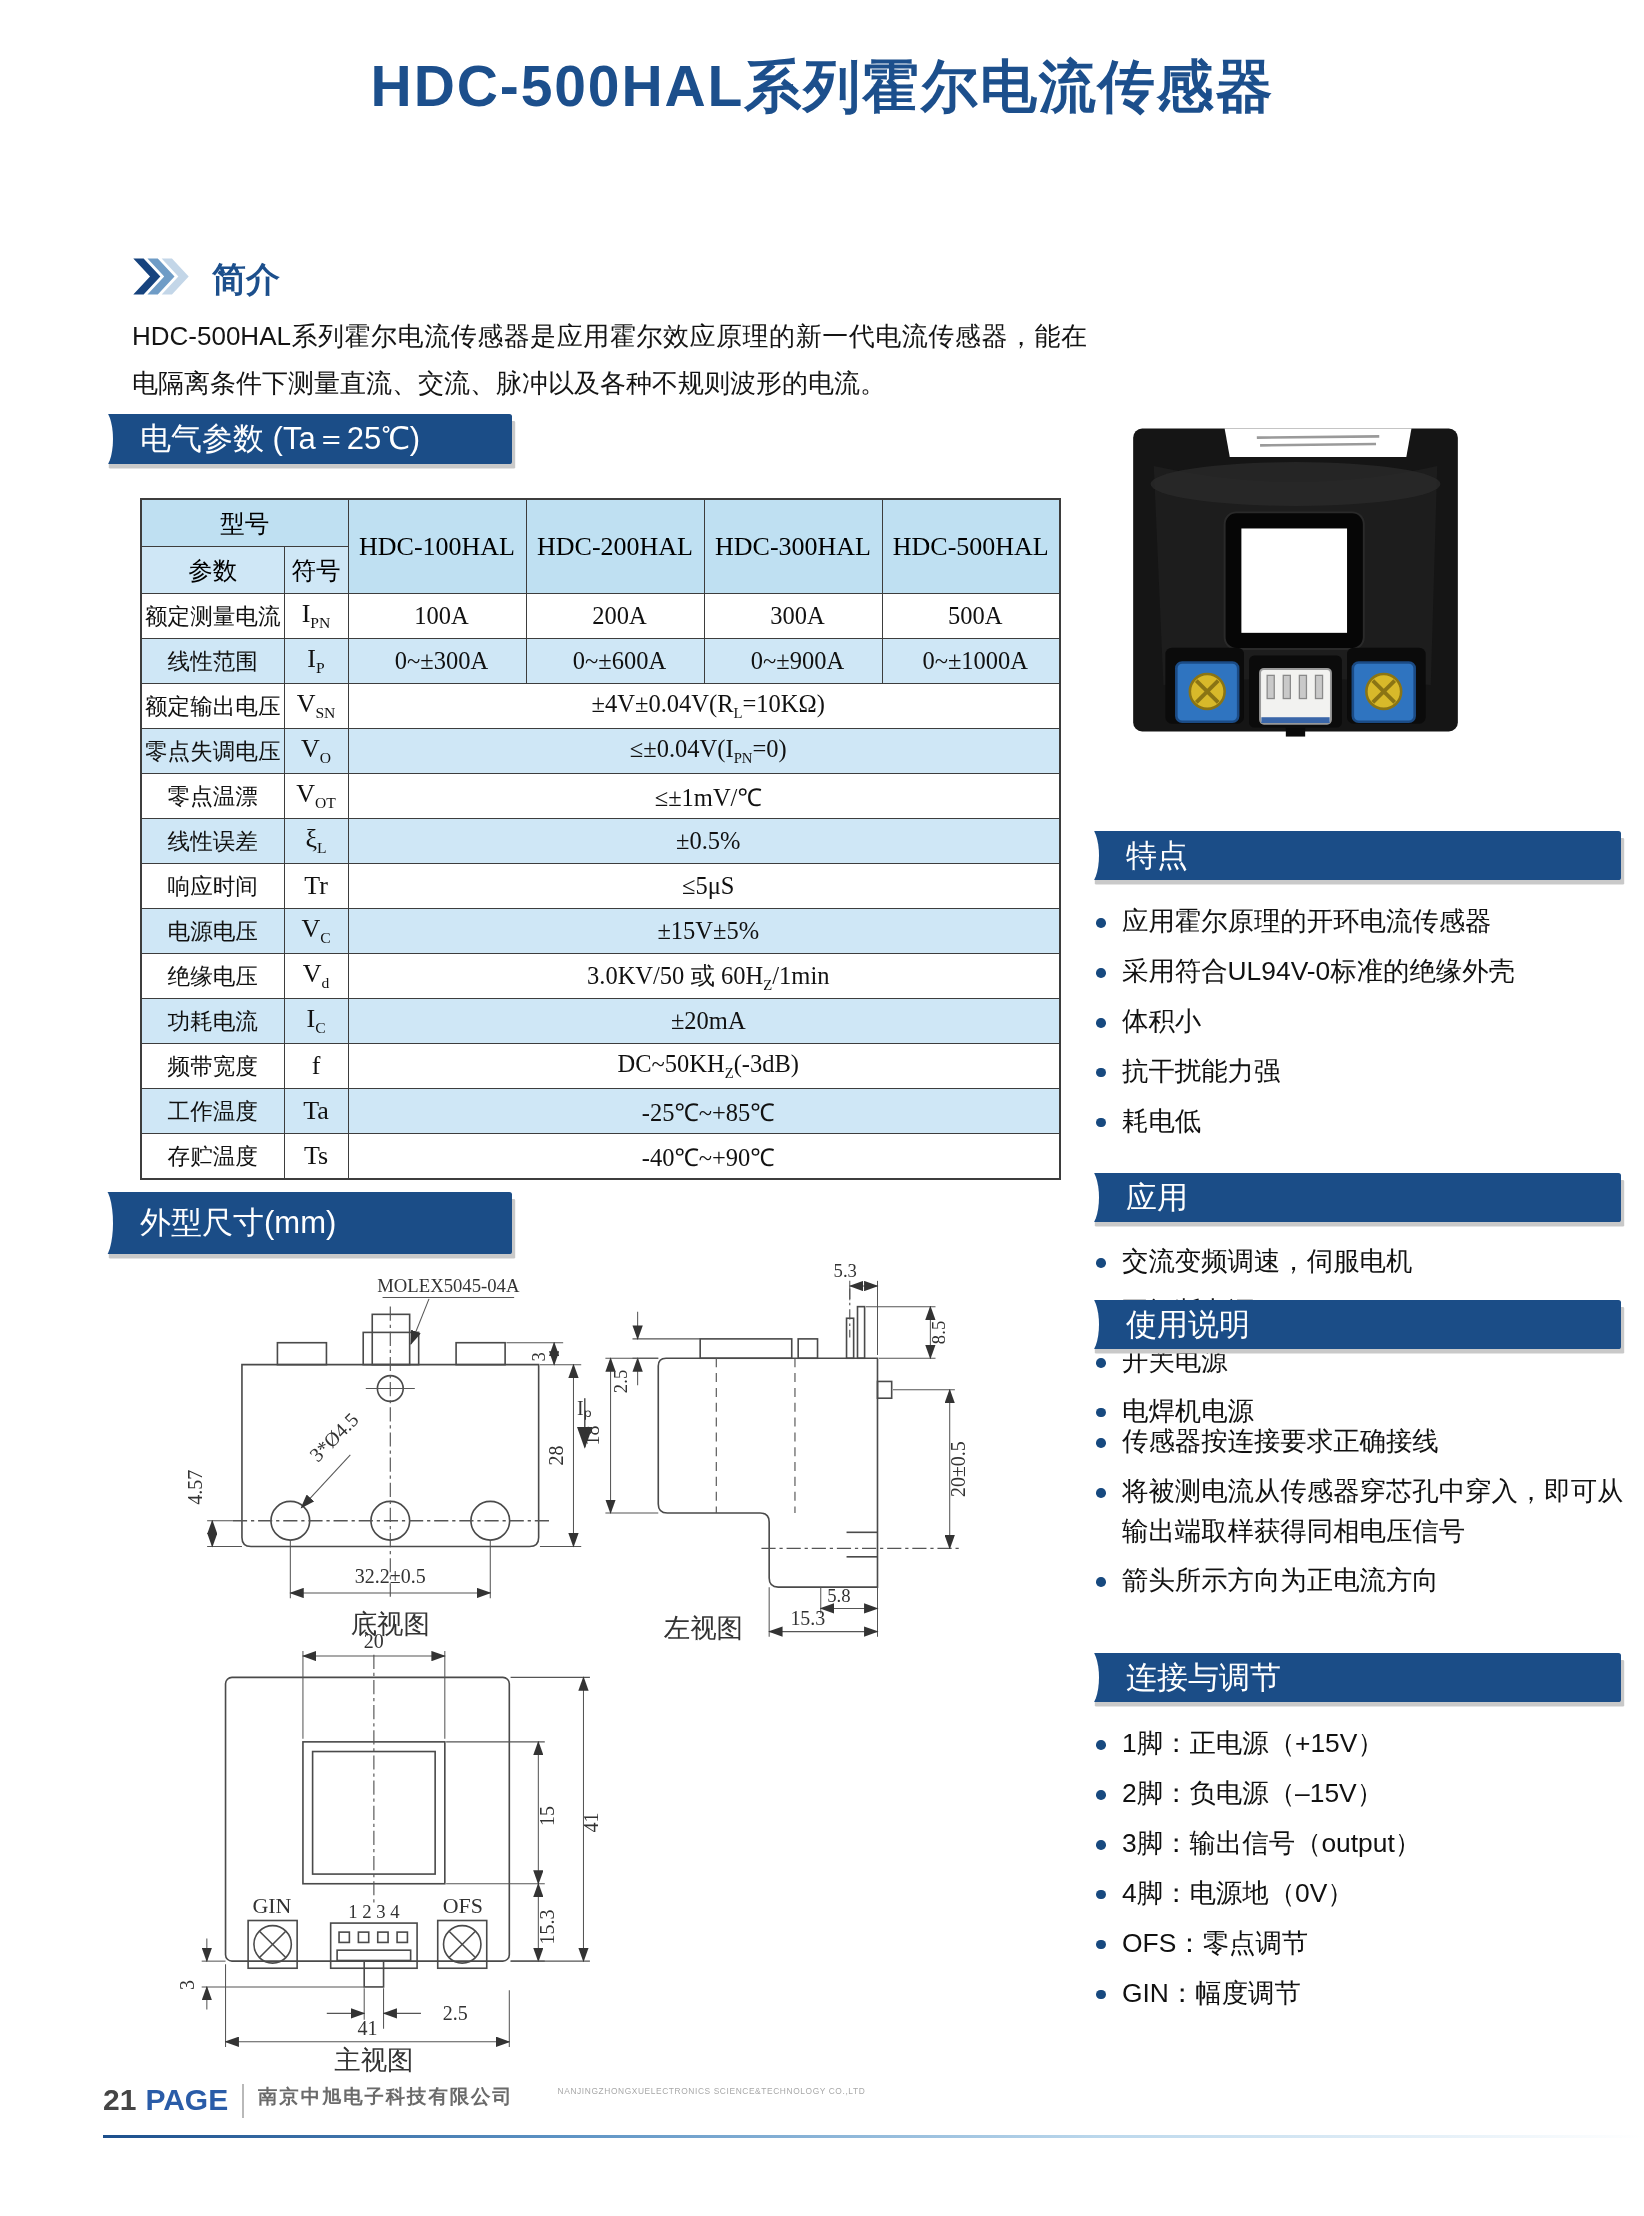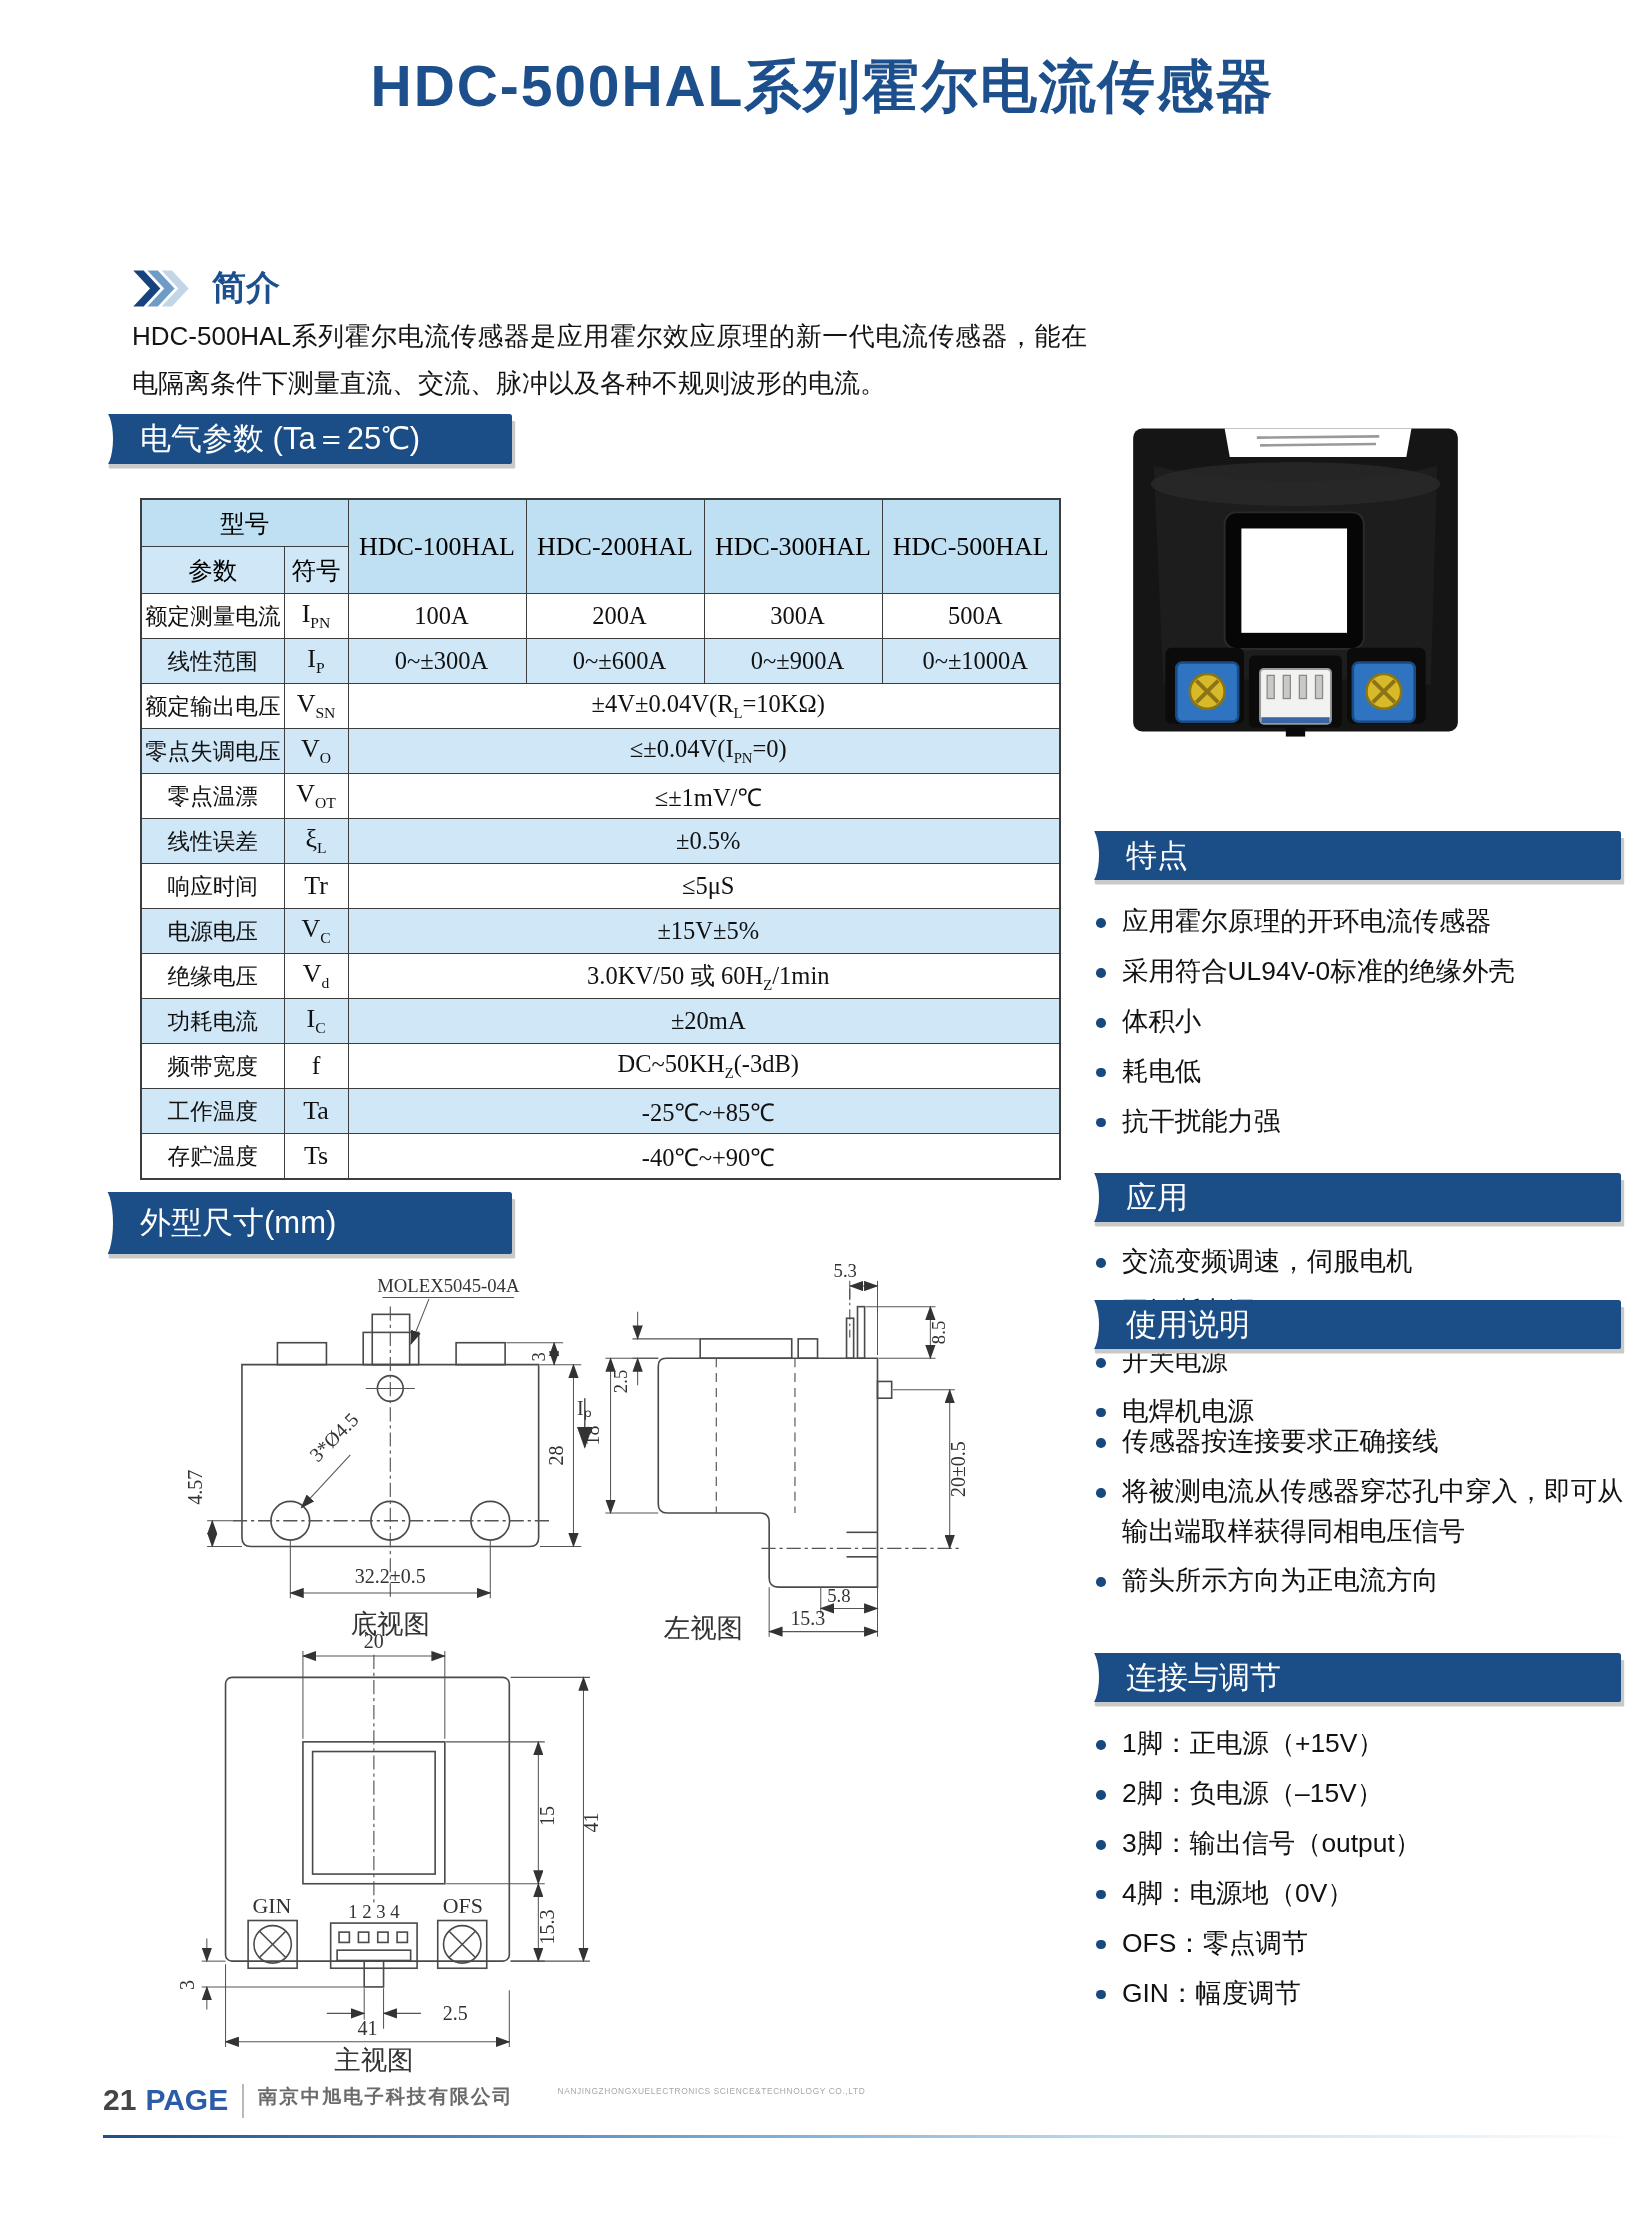--- a/index.html
+++ b/index.html
@@ -7,21 +7,21 @@
   .page { position:relative; width:1645px; height:2216px; background:#fff; overflow:hidden; }
 
   
   .main-title {
     position:absolute; top:49px; left:0; width:100%;
     text-align:center; font-size:57px; font-weight:bold;
     color:#1c4f8c; letter-spacing:1.9px;
   }
 
   
-  .intro-head { position:absolute; left:132px; top:257px; display:flex; align-items:center;margin-top:8px; }
+  .intro-head { position:absolute; left:132px; top:257px; display:flex; align-items:flex-start; }
   .intro-head .txt { font-size:34px; font-weight:bold; color:#1c4f8c; margin-left:13px; }
   .intro-body {
     position:absolute; left:132px; top:313px; width:955px;
     font-size:26px; line-height:1.8; color:#141414; text-align:justify;
   }
 
   
   .banner {
     position:absolute; background:#1b4d87; color:#fff; font-weight:normal;
     display:flex; align-items:center; font-size:31px;
@@ -226,22 +226,22 @@
     <rect x="245" y="486" width="30" height="14" fill="#0a0a0a"></rect>
   </svg>
 
   <div class="banner" style="left:1089px; top:831px; width:532px; height:49px;">
     <span class="cap">特点</span>
   </div>
   <ul class="blist" style="left:1091px; top:902px;">
     <li>应用霍尔原理的开环电流传感器</li>
     <li>采用符合UL94V-0标准的绝缘外壳</li>
     <li>体积小</li>
+    <li>抗干扰能力强</li>
     <li>耗电低</li>
-    <li>抗干扰能力强</li>
   </ul>
 
   <div class="banner" style="left:1089px; top:1173px; width:532px; height:49px;">
     <span class="cap">应用</span>
   </div>
   <ul class="blist" style="left:1091px; top:1242px;">
     <li>交流变频调速，伺服电机</li>
     <li>不间断电源</li>
     <li>开关电源</li>
     <li>电焊机电源</li>

